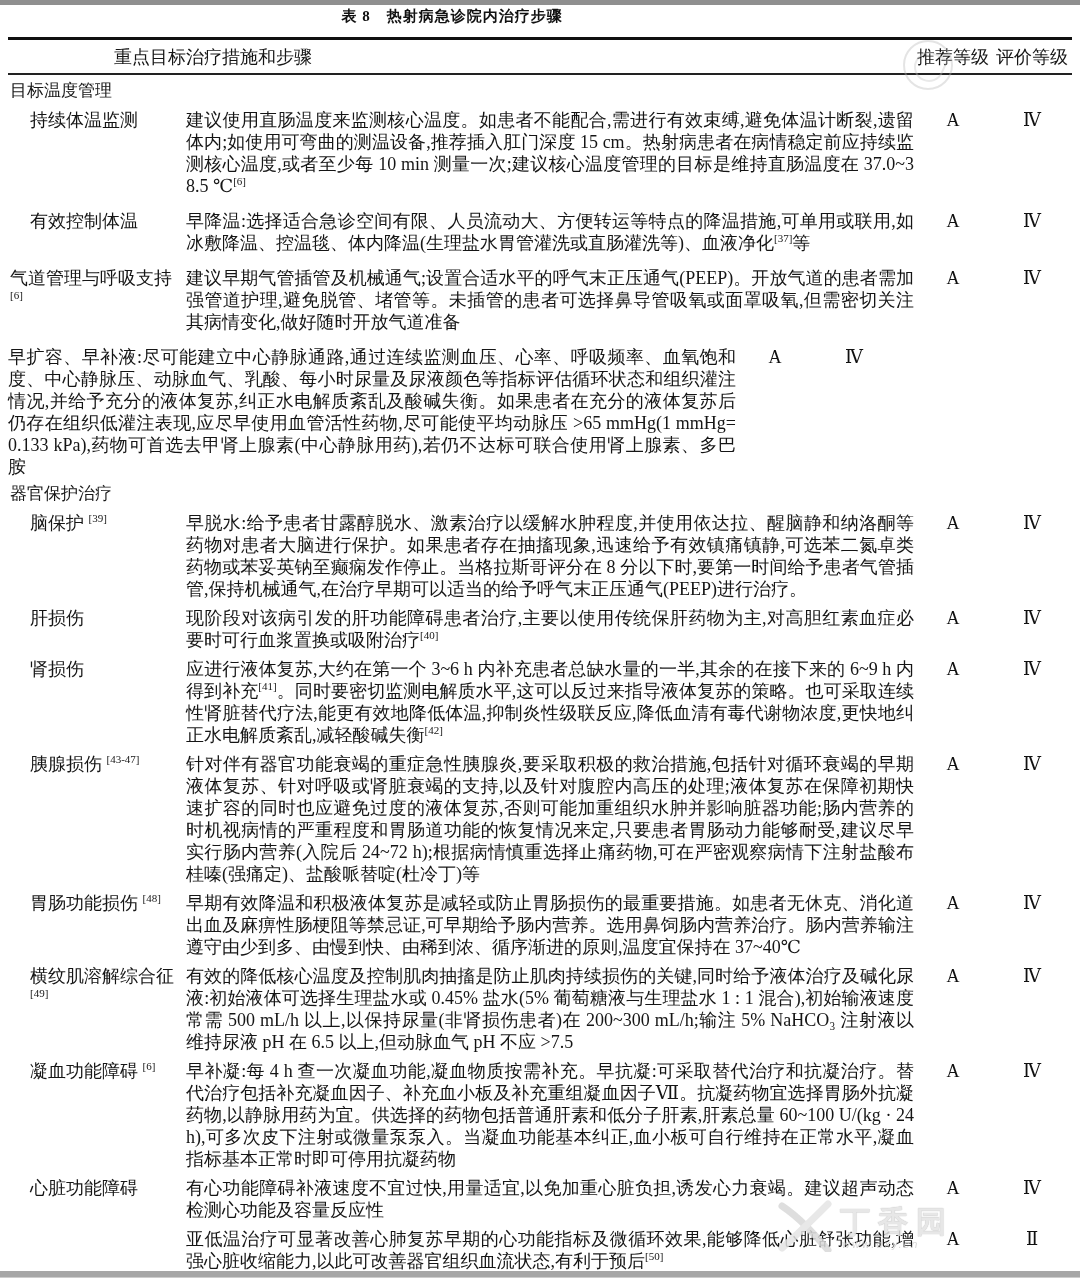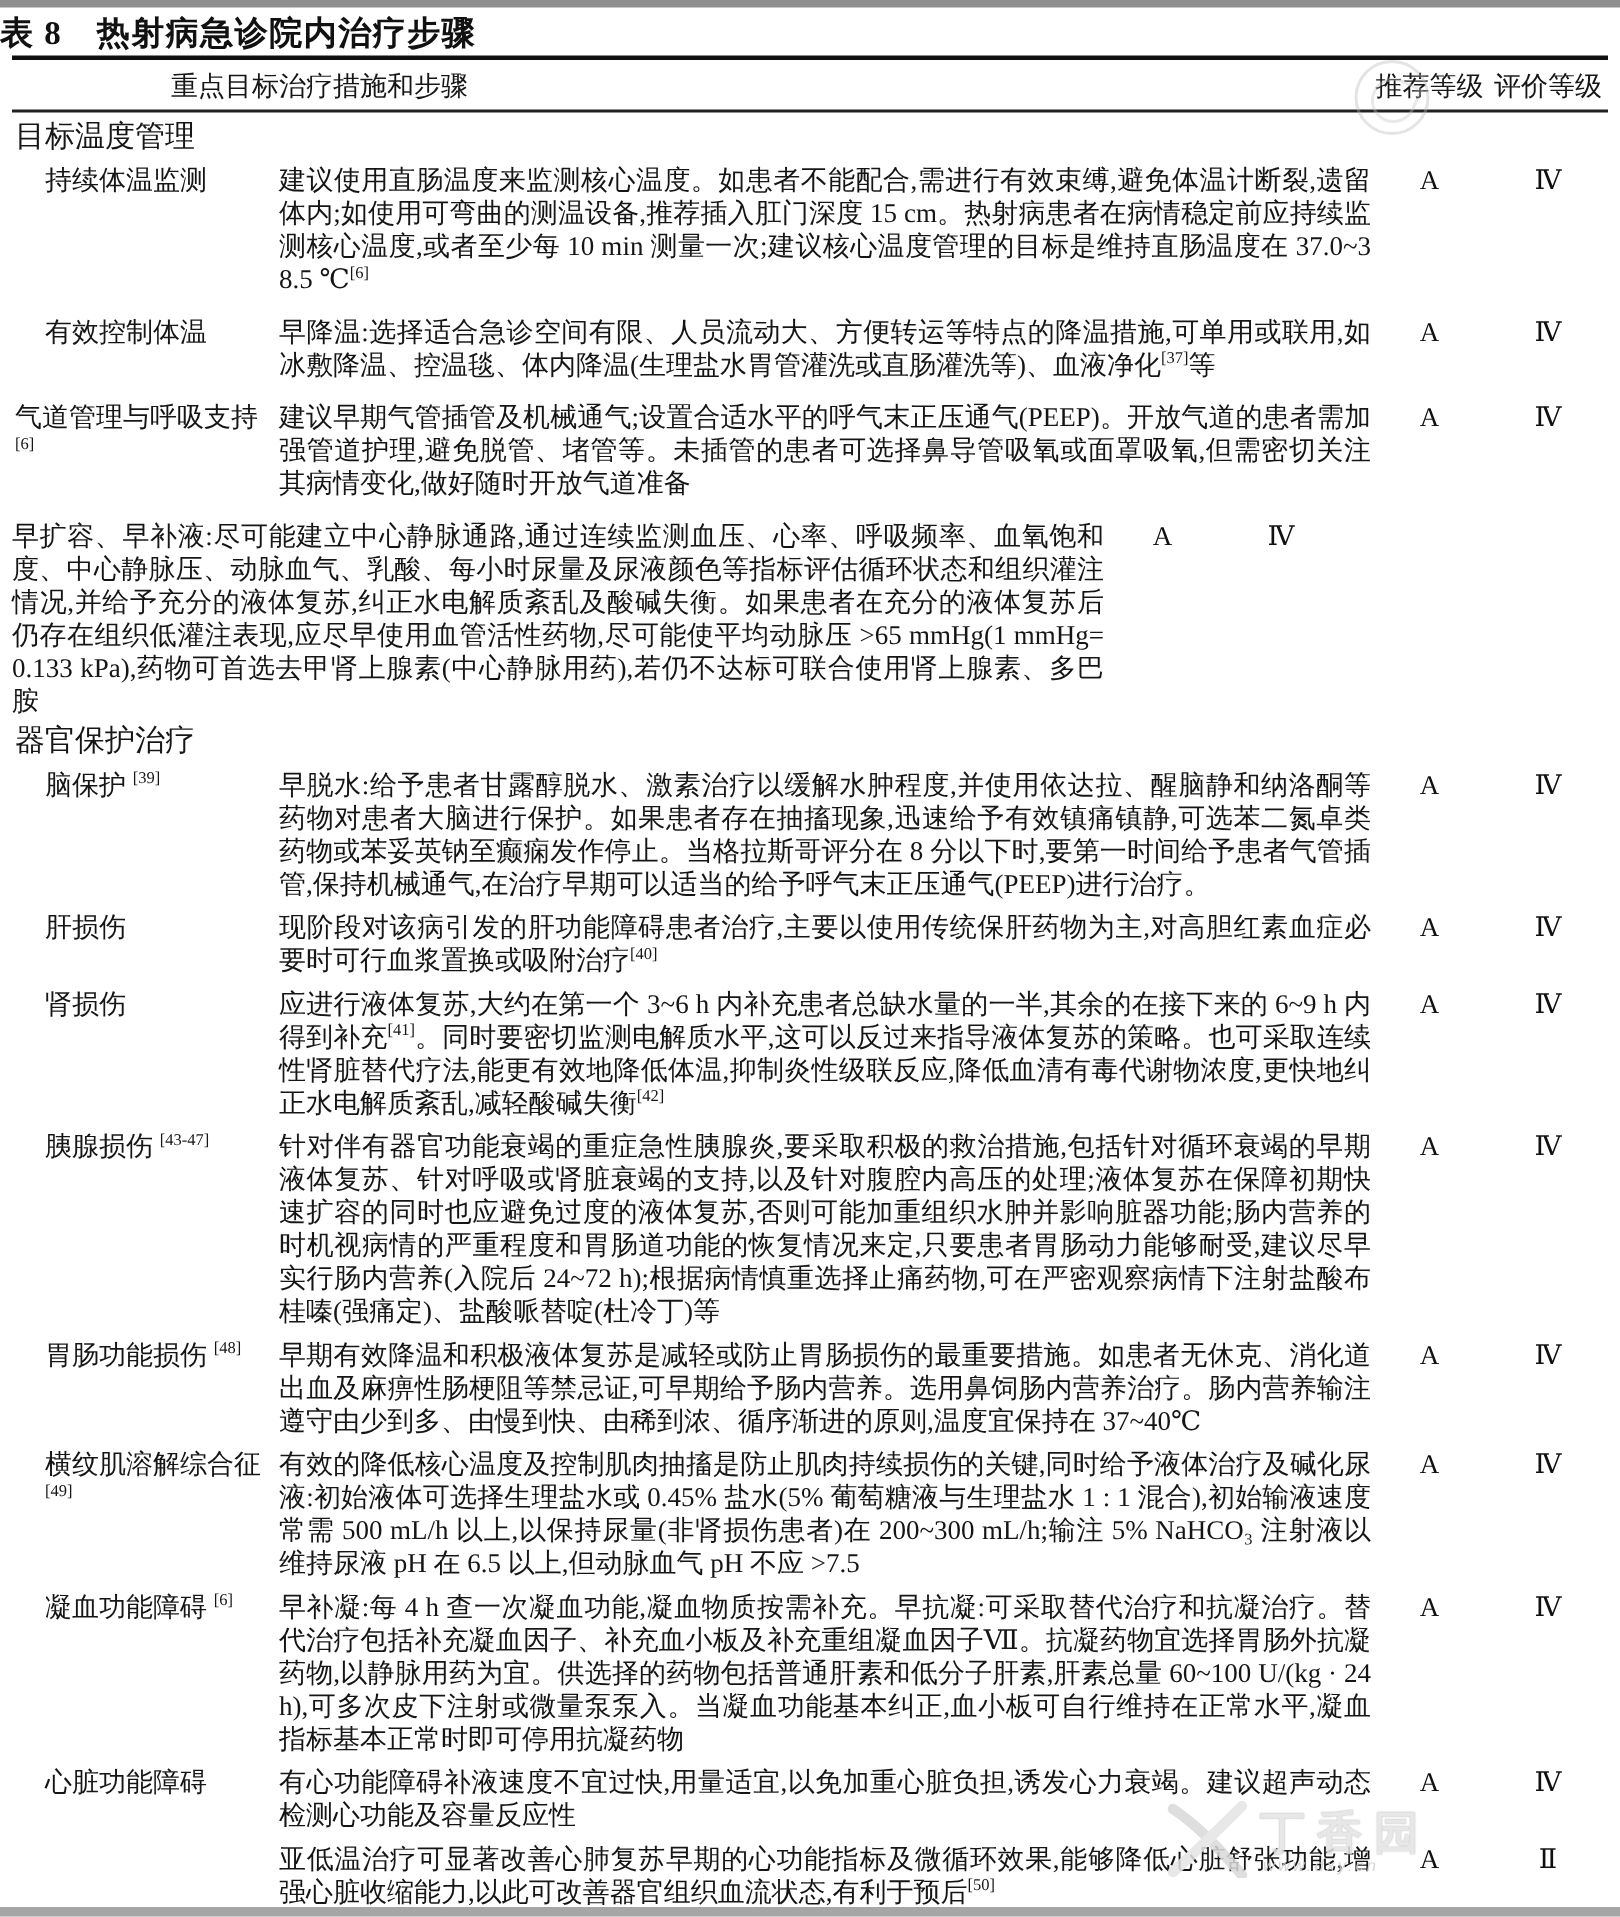--- a/index.html
+++ b/index.html
@@ -14,21 +14,21 @@
   .scan-bar-top {
     position:absolute; top:0; left:0; width:1080px; height:5px;
     background:#8f8f8f;
   }
   .scan-bar-bottom {
     position:absolute; bottom:0; left:0; width:1080px; height:8px;
     background:linear-gradient(#ffffff 0 1px,#a6a6a6 1px 7px,#cccccc 7px);
   }
   .doc-title {
     position:absolute; top:7px; left:0; width:904px;
-    font-weight:bold; font-size:22px; letter-spacing:1px;
+    text-align:center; font-weight:bold; font-size:15px; letter-spacing:1px;
     color:#111;
   }
   .table-wrap {
     position:absolute; top:37px; left:8px; width:1064px;
     border-top:3px solid #101010;
   }
   .thead {
     display:flex; align-items:center;
     padding:5px 0 4px 0;
     border-bottom:2px solid #222;
@@ -44,21 +44,21 @@
   .tbody { padding-bottom:10px; border-bottom:3px solid #101010; }
   .row { display:flex; align-items:flex-start; padding-top:7px; }
   .row.gap-lg { padding-top:13px; }
   .row.section-row { padding-top:5px; }
   .label-cell {
     width:178px; flex:0 0 178px;
     font-size:18px; line-height:22px; color:#151515;
     padding-left:2px;
   }
   .label-cell.indent { padding-left:22px; }
-  .section-label { font-size:20px; line-height:22px; padding-left:2px; }
+  .section-label { font-size:17px; line-height:22px; padding-left:2px; }
   .entries { width:886px; flex:0 0 886px; }
   .entry { display:flex; align-items:flex-start; }
   .entry + .entry { margin-top:7px; }
   .treat {
     width:728px; flex:0 0 728px;
     font-size:18px; line-height:22px;
     text-align:justify; text-justify:inter-ideograph;
     color:#151515;
     word-break:break-all;
   }

